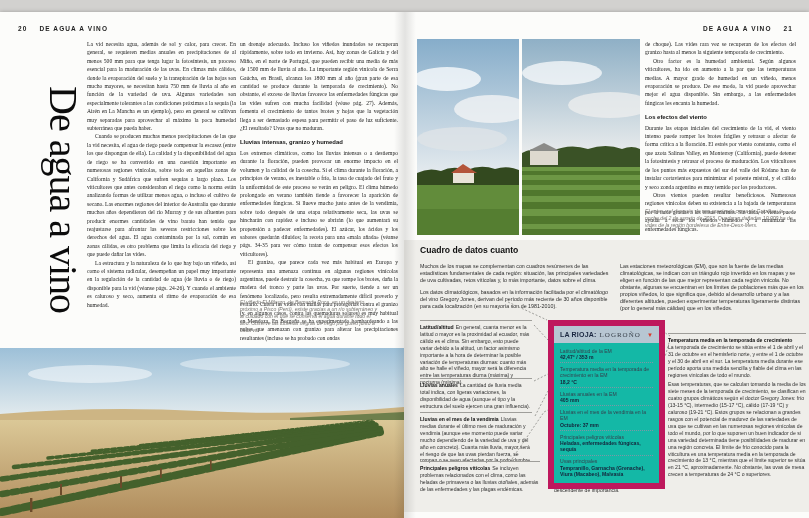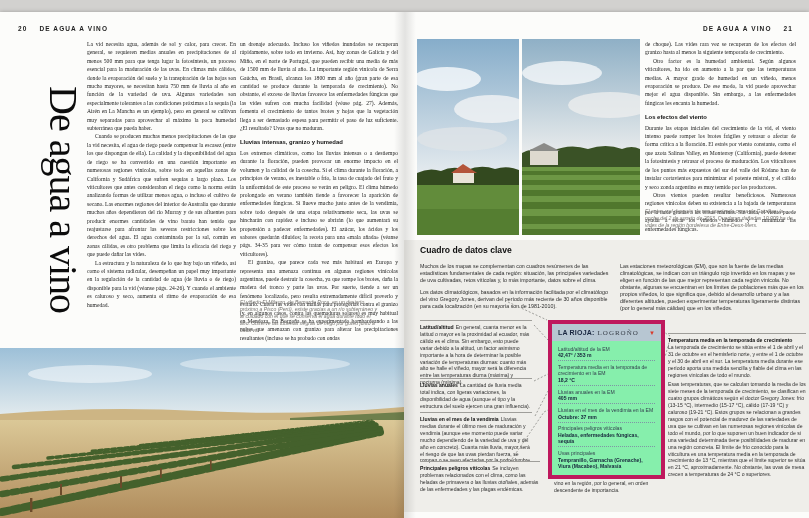--- a/index.html
+++ b/index.html
@@ -50,22 +50,22 @@
          border-top:1px solid #9f9e9a;padding-top:3px;}
   .annot b{color:#0f0f0f;margin-right:2px;}
   .annot p{margin:0 0 3px;}
   .a-lat{left:16px;top:80px;width:112px;}
   .a-lluv{left:16px;top:138px;width:112px;}
   .a-vend{left:16px;top:172px;width:112px;}
   .a-pelig{left:16px;top:221px;width:120px;}
   .a-temp{left:264px;top:93px;width:138px;}
   .a-uvas{left:150px;top:215px;width:98px;}
   
-  .rbox{position:absolute;left:144px;top:80px;width:117px;background:#86efac;
-        border:4px solid #be185d;box-sizing:border-box;}
+  .rbox{position:absolute;left:144px;top:80px;width:117px;background:#14b8a6;
+        border:6px solid #be185d;box-sizing:border-box;}
   .rbox-head{display:flex;align-items:center;background:#b7c6d2;height:17px;padding:0 6px;}
   .rbox-region{font-size:7px;font-weight:bold;color:#1a2740;letter-spacing:.2px;}
   .rbox-station{font-family:"Liberation Serif",serif;font-size:7px;letter-spacing:1px;
                 color:#39404a;margin-left:3px;}
   .rbox-marker{margin-left:auto;color:#d93a2b;font-size:6px;line-height:1;}
   .rbox-body{padding:2px 6px 4px;}
   .rbox-item{padding:2.5px 0 2px;border-top:1px dotted #7f95a5;}
   .rbox-item:first-child{border-top:none;}
   .bi-label{font-size:5.1px;line-height:6.2px;color:#34424f;}
   .bi-value{font-size:5.1px;line-height:6.2px;font-weight:bold;color:#15233a;margin-top:.5px;}
@@ -189,21 +189,21 @@
       <p>de choque). Las vides rara vez se recuperan de los efectos del granizo hasta al menos la siguiente temporada de crecimiento.</p>
       <p class="indent">Otro factor es la humedad ambiental. Según algunos viticultores, ha ido en aumento a la par que las temperaturas medias. A mayor grado de humedad en un viñedo, menos evaporación se produce. De ese modo, la vid puede aprovechar mejor el agua disponible. Sin embargo, a las enfermedades fúngicas les encanta la humedad.</p>
       <span class="subhead">Los efectos del viento</span>
       <p>Durante las etapas iniciales del crecimiento de la vid, el viento intenso puede romper los brotes frágiles y retrasar o afectar de forma crítica a la floración. El estrés por viento constante, como el que azota Salinas Valley, en Monterrey (California), puede detener la fotosíntesis y retrasar el proceso de maduración. Los viticultores de los puntos más expuestos del sur del valle del Ródano han de instalar cortavientos para minimizar el potente mistral, y el cálido y seco zonda argentino es muy temido por los productores.</p>
       <p class="indent">Otros vientos pueden resultar beneficiosos. Numerosas regiones vinícolas deben su existencia a la bajada de temperaturas por la tarde gracias a las brisas marinas. Sin duda, el viento puede ayudar a secar los viñedos húmedos y a minimizar las enfermedades fúngicas.</p>
     </div>
 
     <div class="caption cap-right">El antes y el después de una granizada cerca de Grézillac, la noche del 2 de agosto de 2013. Quedaron dañadas 10 000 ha de vides de la región bordelesa de Entre-Deux-Mers.</div>
 
     <div class="panel">
-      <div class="panel-title">Cuadro de datos clave</div>
+      <div class="panel-title">Cuadro de datos cuanto</div>
 
       <div class="introcol intro-l">
         <p>Muchos de los mapas se complementan con cuadros resúmenes de las estadísticas fundamentales de cada región: situación, las principales variedades de uva cultivadas, retos vitícolas y, lo más importante, datos sobre el clima.</p>
         <p>Los datos climatológicos, basados en la información facilitada por el climatólogo del vino Gregory Jones, derivan del período más reciente de 30 años disponible para cada localización (en su mayoría son de 1981-2010).</p>
       </div>
       <div class="introcol intro-r">
         <p>Las estaciones meteorológicas (EM), que son la fuente de las medias climatológicas, se indican con un triángulo rojo invertido en los mapas y se eligen en función de las que mejor representan cada región vinícola. No obstante, algunas se encuentran en los límites de poblaciones más que en los propios viñedos, lo que significa que, debido al desarrollo urbano y a las diferentes altitudes, pueden experimentar temperaturas ligeramente distintas (por lo general más cálidas) que en los viñedos.</p>
       </div>
 
       <svg class="connectors">

